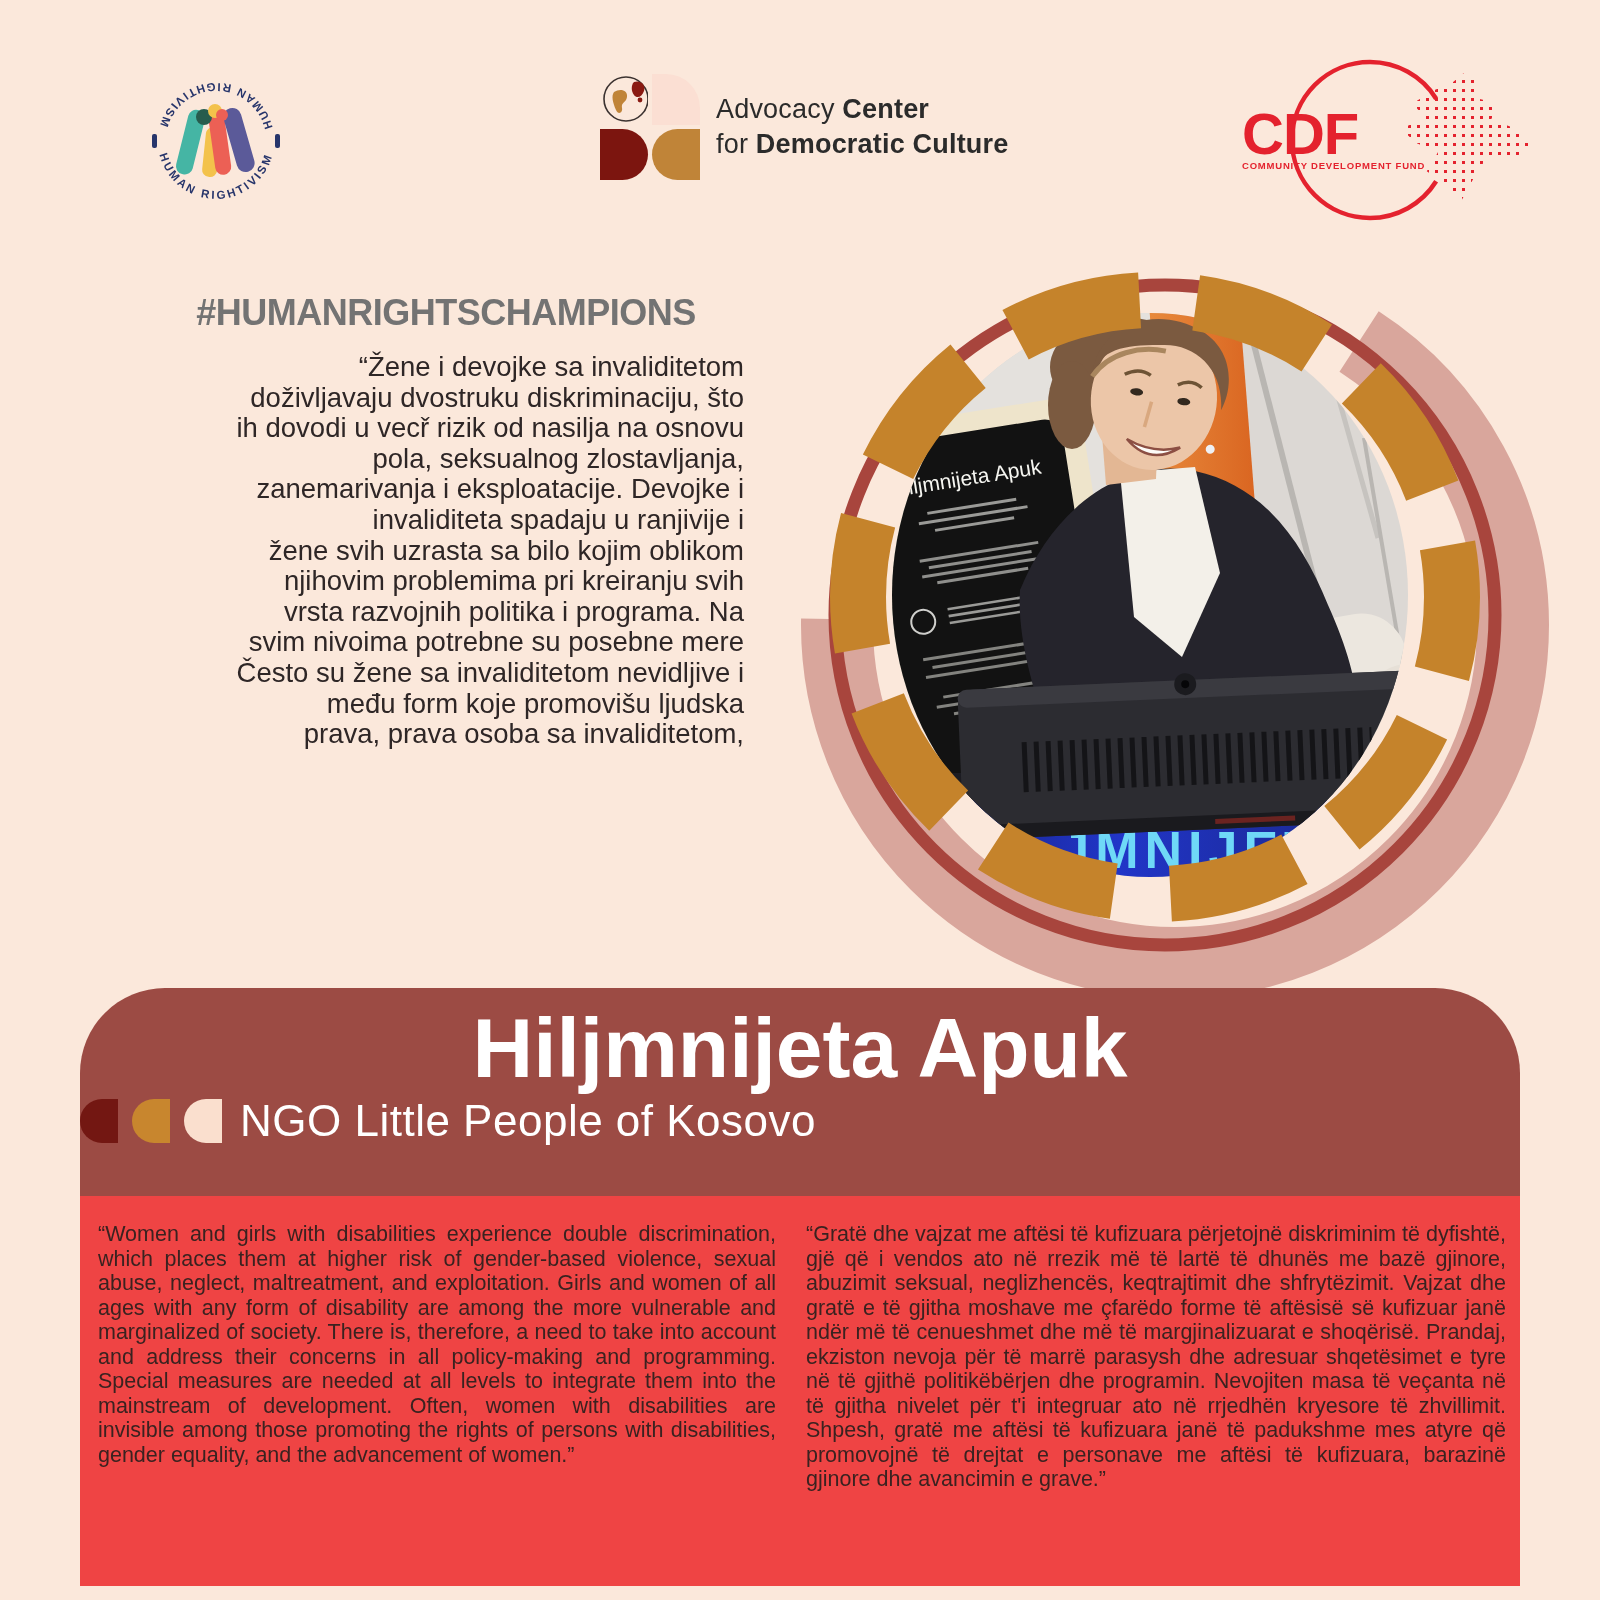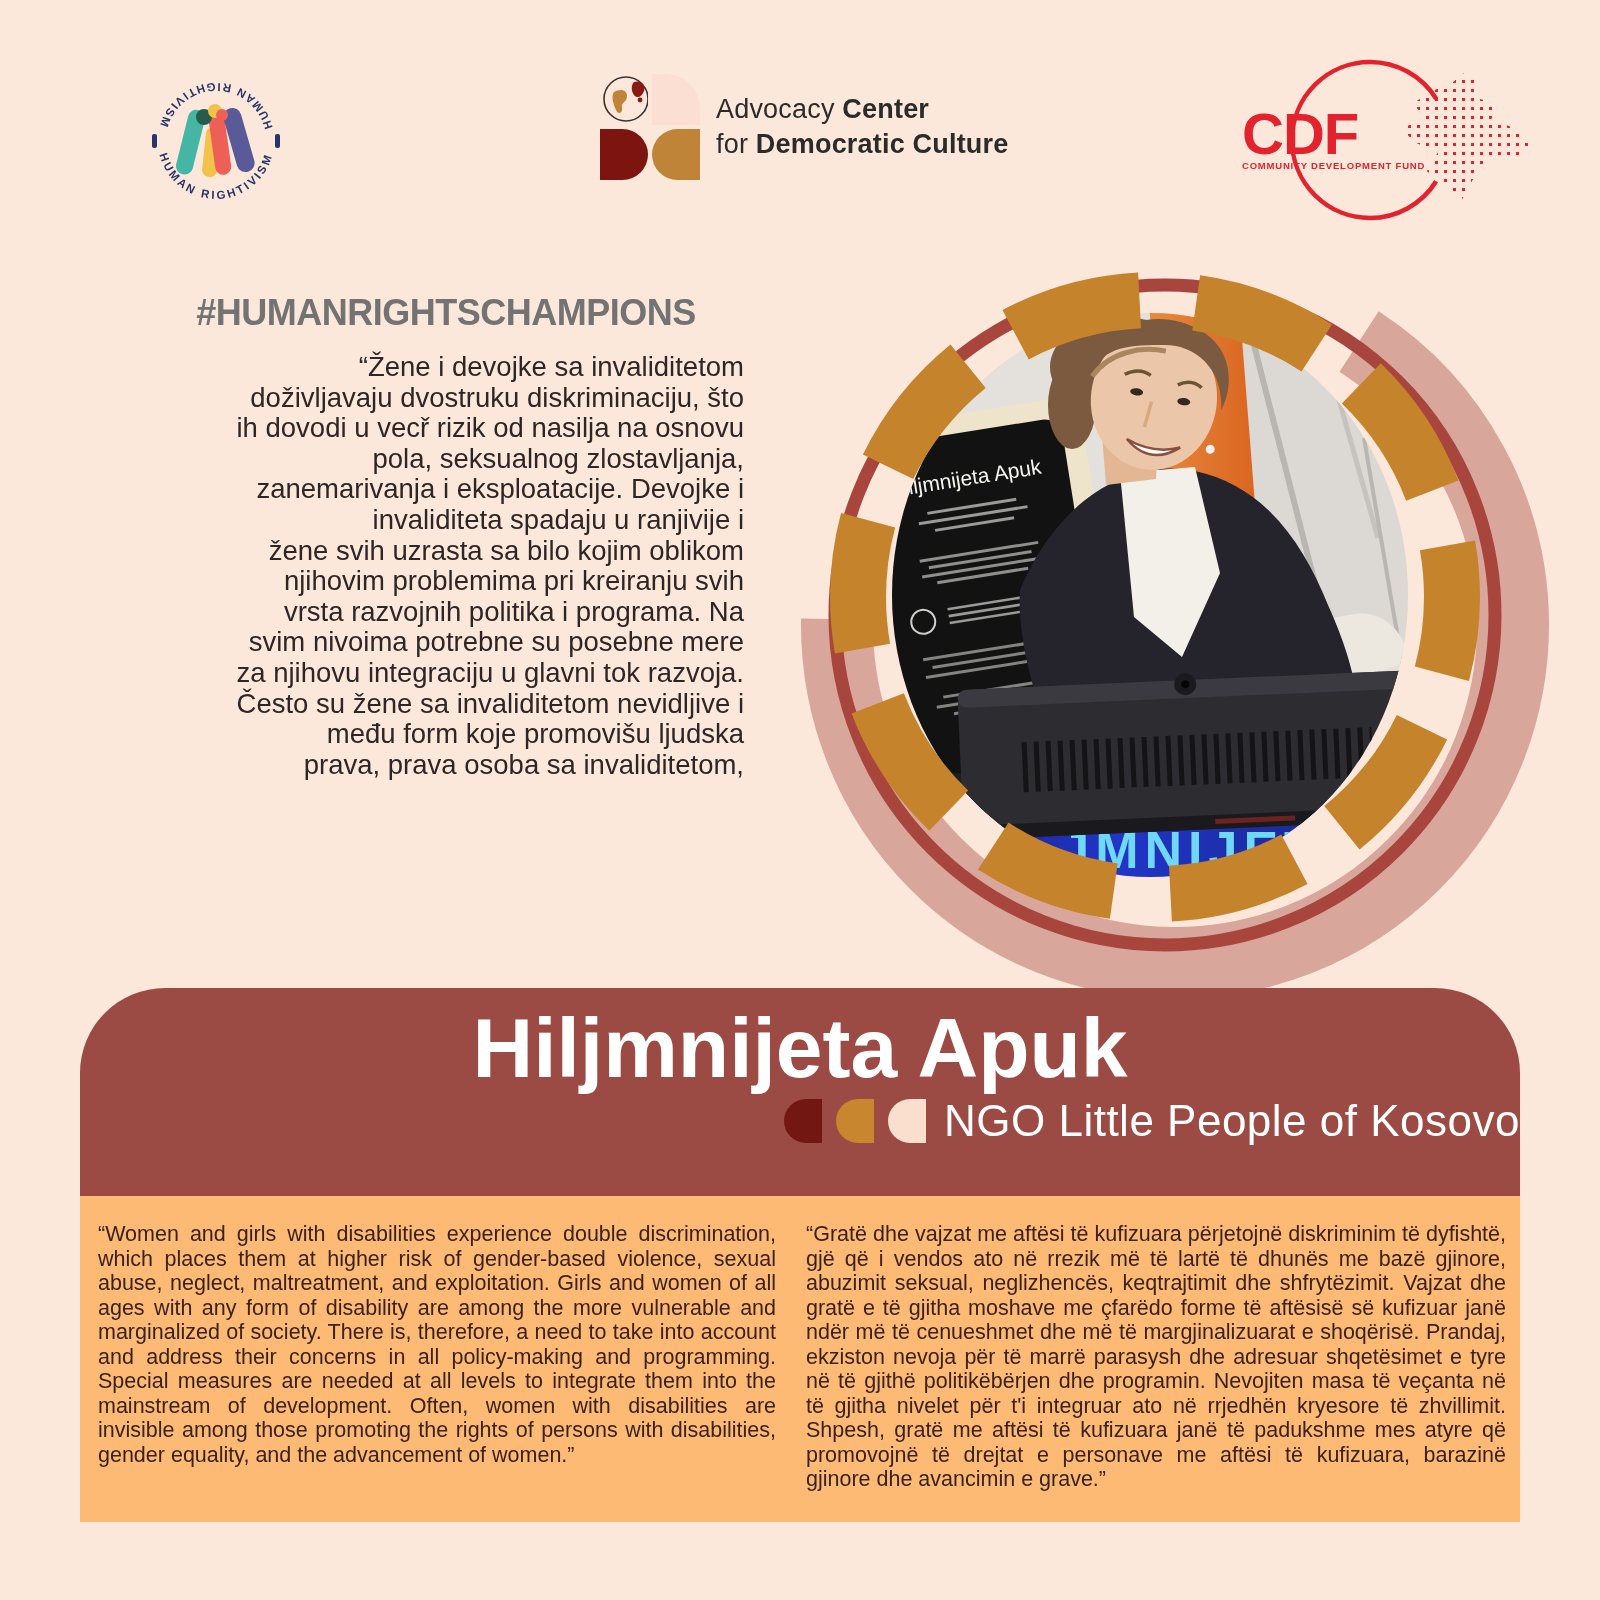--- a/index.html
+++ b/index.html
@@ -33,27 +33,27 @@
   
   .hashtag{left:138px; top:292px; width:616px; text-align:center;
     color:#737373; font-size:36px; font-weight:bold; letter-spacing:-0.5px; white-space:nowrap;}
   .quote-sr{left:128px; top:352px; width:616px; text-align:right;
     color:#2e2626; font-size:27.5px; line-height:30.6px; font-weight:500;}
 
   
   .banner{left:80px; top:988px; width:1440px; height:208px; background:#9c4b44;
     border-radius:85px 85px 0 0; color:#ffffff; text-align:center;}
   .banner-name{margin-top:14px; font-size:84px; font-weight:bold; letter-spacing:0px; line-height:92px;}
-  .banner-sub{margin-top:2px; display:flex; align-items:center; justify-content:flex-end; gap:18px;}
+  .banner-sub{margin-top:2px; display:flex; align-items:center; justify-content:flex-start; gap:18px;}
   .dseq{display:flex; gap:14px; align-items:center;}
   .dchip{width:38px; height:44px; border-radius:22px 0 0 22px;}
   .banner-org{font-size:44px; letter-spacing:0.5px;}
 
   
-  .pinkpanel{left:80px; top:1196px; width:1440px; height:326px; background:#fdba74;}
+  .pinkpanel{left:80px; top:1196px; width:1440px; height:390px; background:#ef4444;}
   .col{position:absolute; top:26px; color:#3a2220; font-size:21.5px; line-height:24.5px;
     text-align:justify; }
   .col-en{left:18px; width:678px;}
   .col-sq{left:726px; width:700px;}
 
   
   .photo-comp{left:760px; top:228px; width:820px; height:820px;}
 
   svg text{font-family:"Liberation Sans",sans-serif;}
   .ring-text{font-size:11.5px; font-weight:bold; letter-spacing:2.6px; fill:#27356b;}
@@ -125,21 +125,20 @@
       <div>“Žene i devojke sa invaliditetom</div>
       <div>doživljavaju dvostruku diskriminaciju, što</div>
       <div>ih dovodi u vecř rizik od nasilja na osnovu</div>
       <div>pola, seksualnog zlostavljanja,</div>
       <div>zanemarivanja i eksploatacije. Devojke i</div>
       <div>invaliditeta spadaju u ranjivije i</div>
       <div>žene svih uzrasta sa bilo kojim oblikom</div>
       <div>njihovim problemima pri kreiranju svih</div>
       <div>vrsta razvojnih politika i programa.  Na</div>
       <div>svim nivoima potrebne su posebne mere</div>
-      <div>za njihovu integraciju u glavni tok razvoja.</div>
       <div>Često su žene sa invaliditetom nevidljive i</div>
       <div>među form koje promovišu ljudska</div>
       <div>prava, prava osoba sa invaliditetom,</div>
     </div>
 
   <svg class="abs photo-comp" viewBox="0 0 820 820">
     <defs>
       <clipPath id="photoClip">
           <ellipse cx="390" cy="367" rx="258" ry="282"></ellipse>
         </clipPath>

